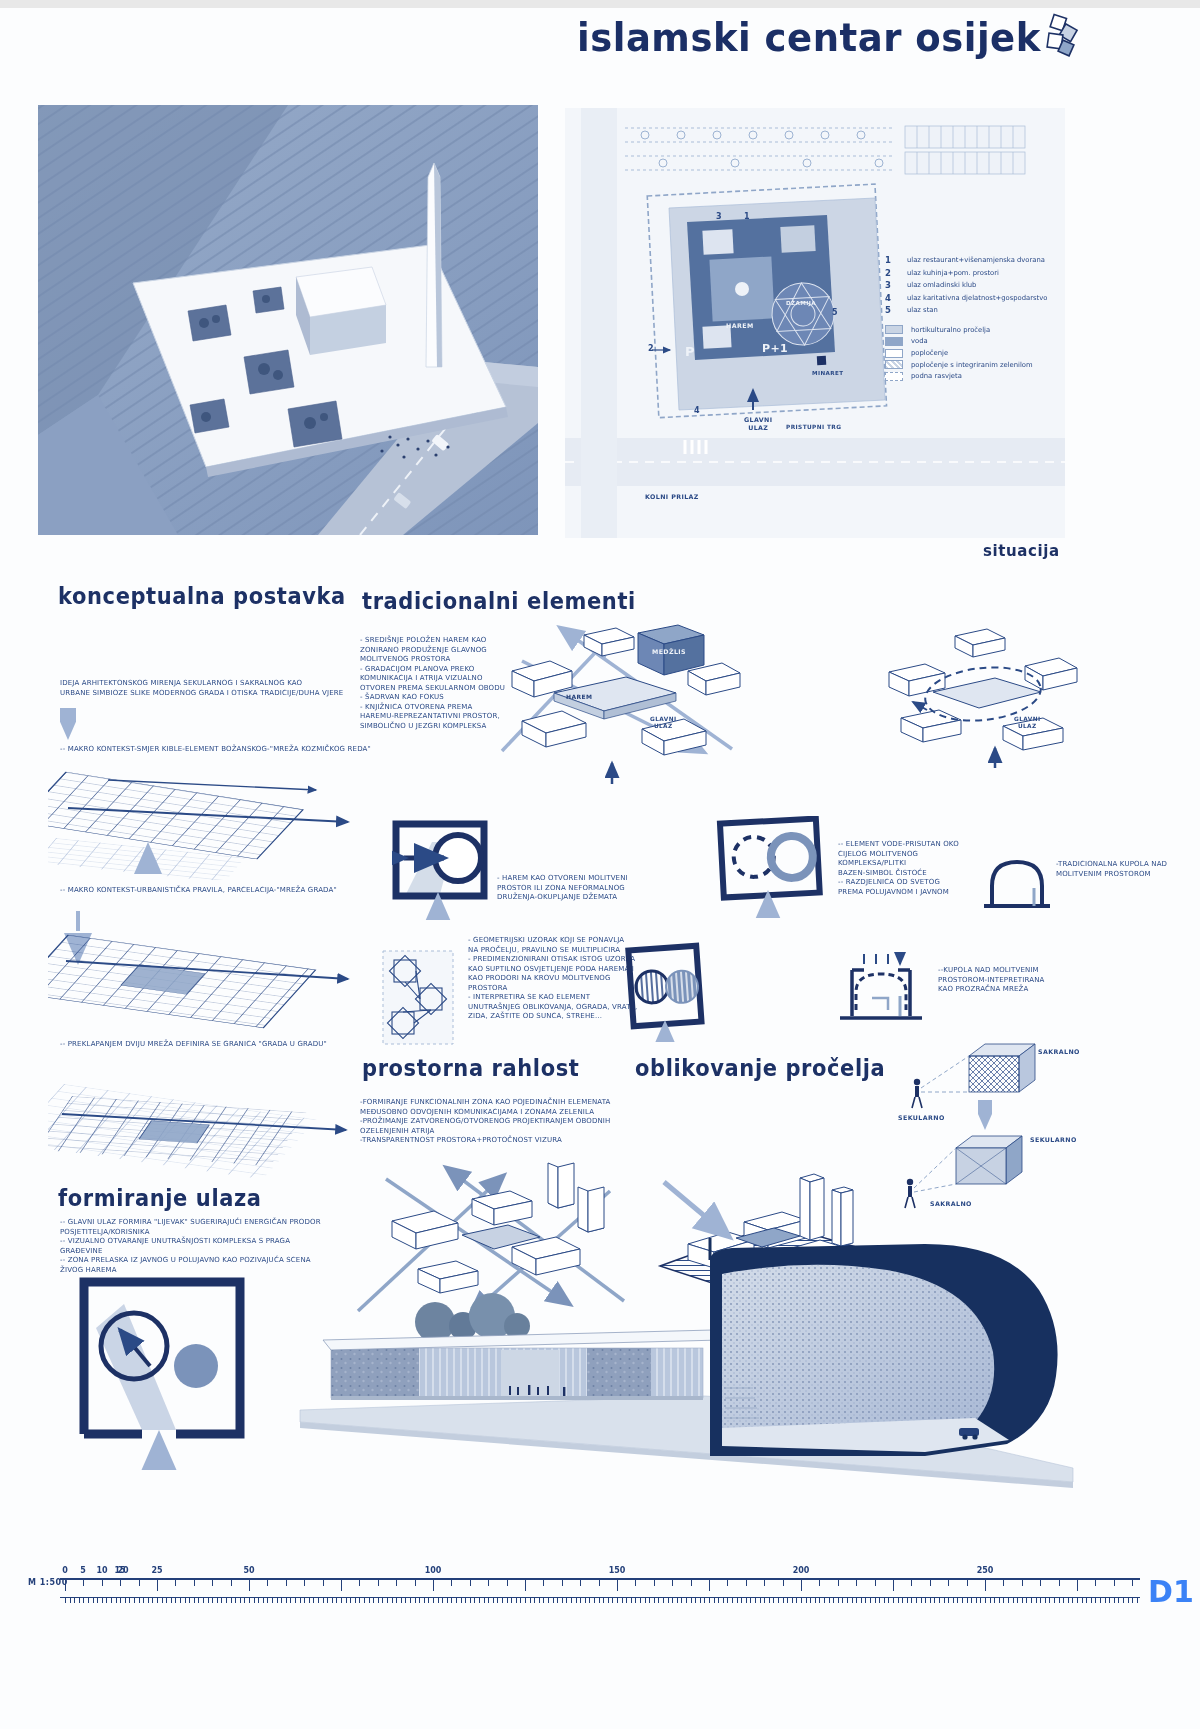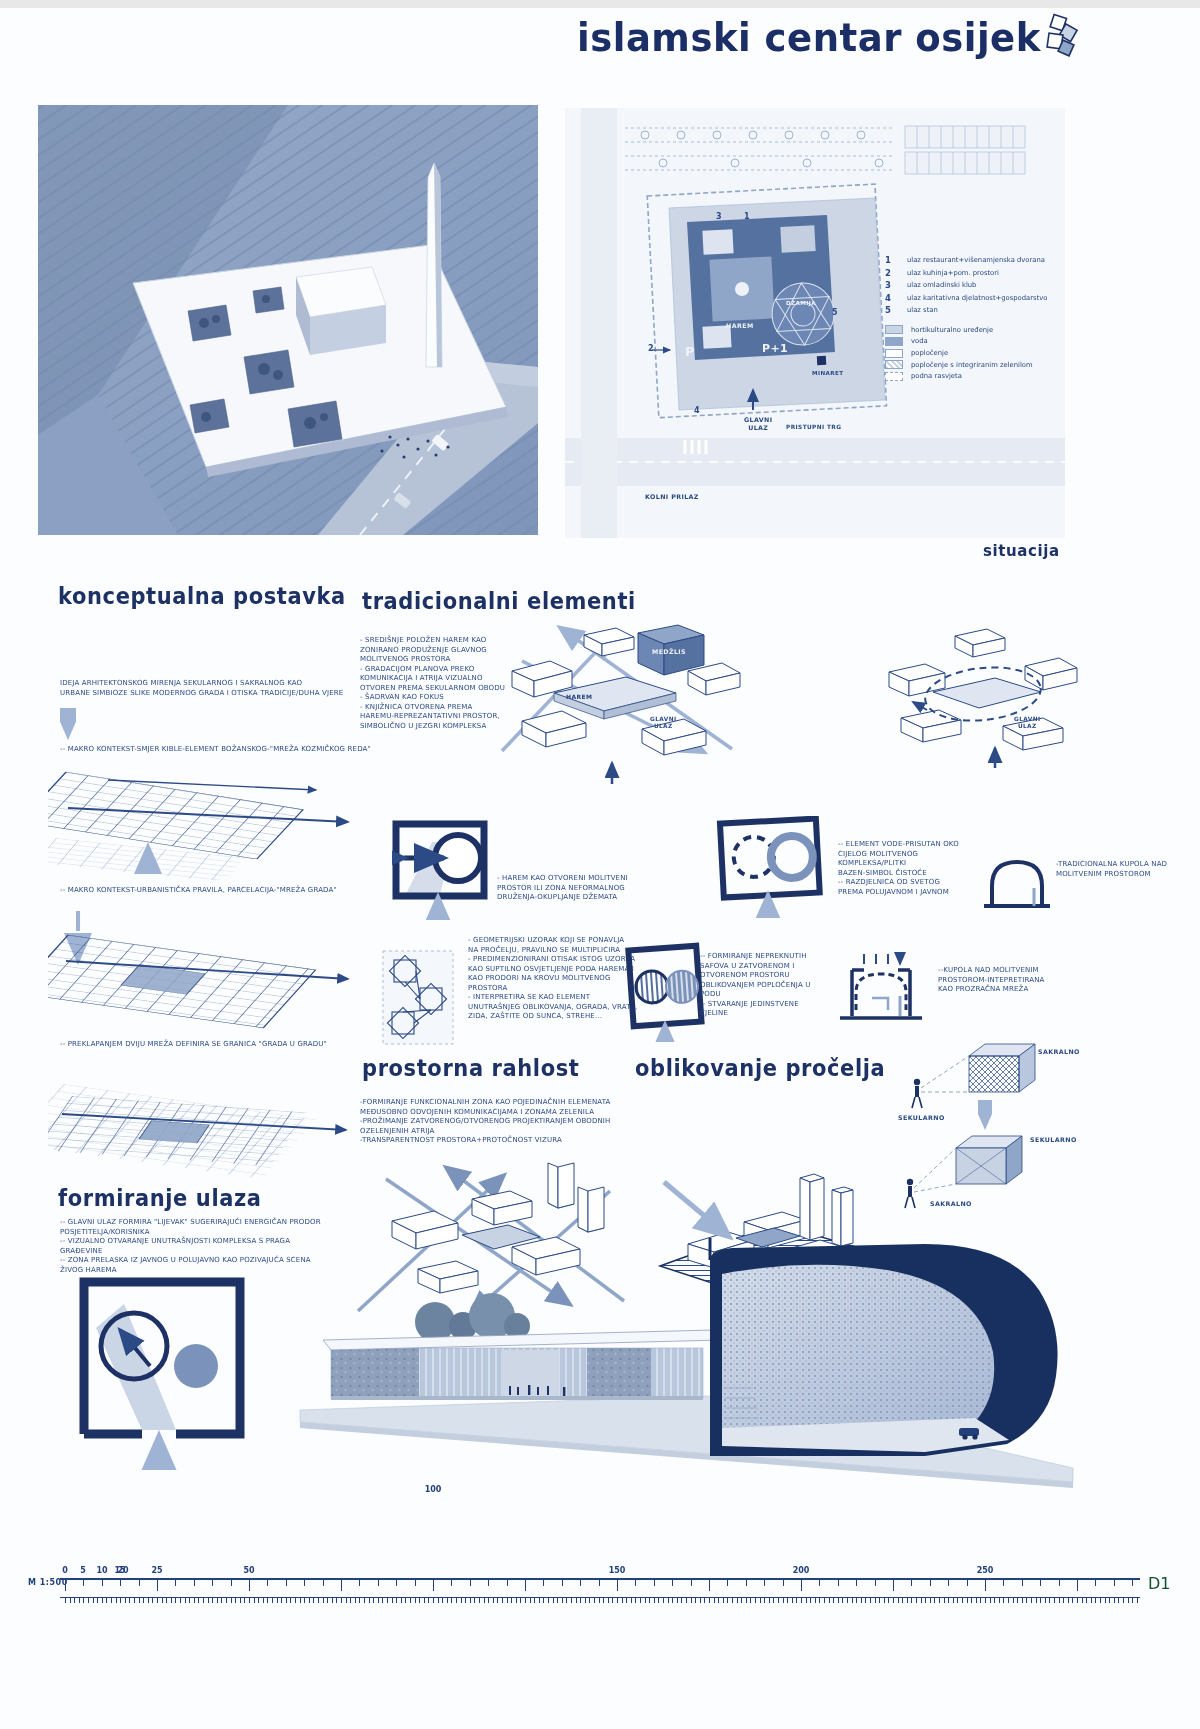--- a/index.html
+++ b/index.html
@@ -25,21 +25,21 @@
   .sw4{background:repeating-linear-gradient(45deg,#c9d4e4 0 2px,#fff 2px 4px)}
   .sw5{background:#fff;border-style:dashed}
   .rule-line{position:absolute;background:#24407a}
   .ticks-major{position:absolute;height:12px;
     background:repeating-linear-gradient(90deg,#24407a 0 1.4px,transparent 1.4px 92px)}
   .ticks-minor{position:absolute;height:7px;
     background:repeating-linear-gradient(90deg,#24407a 0 1px,transparent 1px 18.4px)}
   .ticks-dense{position:absolute;height:4.5px;
     background:repeating-linear-gradient(90deg,#24407a 0 1px,transparent 1px 4.6px)}
   .rnum{position:absolute;font-size:8px;font-weight:bold;color:#24407a;transform:translateX(-50%)}
-  .sheet{position:absolute;font-size:16px;font-weight:normal;color:#14532d}
+  .sheet{position:absolute;font-size:30px;font-weight:bold;color:#3b82f6}
   .scaletxt{position:absolute;font-size:8px;font-weight:bold;color:#24407a;letter-spacing:.5px}
 </style>
 </head>
 <body>
 
 <div class="poster">
 
   <svg width="0" height="0" style="position:absolute">
     <defs>
       <marker id="arrN" markerWidth="8" markerHeight="8" refX="6" refY="3" orient="auto">
@@ -266,21 +266,21 @@
     <div class="legrow">
         <span class="n">4</span>
         <span>ulaz karitativna djelatnost+gospodarstvo</span>
       </div>
     <div class="legrow" style="margin-bottom:10px">
         <span class="n">5</span>
         <span>ulaz stan</span>
       </div>
     <div class="legrow">
         <span class="legswatch sw1"></span>
-        <span>hortikulturalno uređenje</span>
+        <span>hortikulturalno pročelja</span>
       </div>
     <div class="legrow">
         <span class="legswatch sw2"></span>
         <span>voda</span>
       </div>
     <div class="legrow">
         <span class="legswatch sw3"></span>
         <span>popločenje</span>
       </div>
     <div class="legrow">
@@ -470,27 +470,20 @@
 ZIDA, ZAŠTITE OD SUNCA, STREHE...</div>
 
   <svg class="abs" style="left:625px;top:934px" width="80" height="100" viewBox="0 0 80 100">
     <g transform="rotate(-4 40 45)">
       <rect x="6" y="6" width="68" height="76" fill="none" stroke="#1d3165" stroke-width="6"></rect>
       <circle cx="27" cy="44" r="16" fill="url(#vstripe)" stroke="#1d3165" stroke-width="3"></circle>
       <circle cx="57" cy="46" r="16" fill="url(#vstripeW)" stroke="#7b93ba" stroke-width="2"></circle>
     </g>
     <path d="M40,99 V86" stroke="#9fb3d4" stroke-width="4" marker-end="url(#arrL)"></path>
   </svg>
-  <div class="note" style="left:700px;top:944px;width:130px">-- FORMIRANJE NEPREKNUTIH
-SAFOVA U ZATVORENOM I
-OTVORENOM PROSTORU
-OBLIKOVANJEM POPLOČENJA U
-PODU
--- STVARANJE  JEDINSTVENE
-CJELINE</div>
 
   <svg class="abs" style="left:838px;top:944px" width="86" height="72" viewBox="0 0 86 72">
     <g stroke="#2b4a86" stroke-width="2">
       <path d="M26,2 V12 M38,2 V12 M50,2 V12 M62,2 V12" marker-end="url(#arrN)"></path>
     </g>
     <path d="M2,66 H84" stroke="#1d3165" stroke-width="3.5"></path>
     <path d="M14,18 H26 M14,18 V64 M72,18 H60 M72,18 V64" stroke="#1d3165" stroke-width="3.5" fill="none"></path>
     <path d="M18,58 V40 Q18,22 43,22 Q68,22 68,40 V58" fill="none" stroke="#1d3165" stroke-width="3" stroke-dasharray="6 4"></path>
     <path d="M34,46 H50 V58" stroke="#8fa6c8" stroke-width="2.5" fill="none"></path>
     <path d="M62,44 V64" stroke="#8fa6c8" stroke-width="3"></path>
@@ -664,21 +657,21 @@
 
   <div class="scaletxt" style="left:28px;top:1570px">M 1:500</div>
   <div>
     <span class="rnum" style="left:65px;top:1558px">0</span>
     <span class="rnum" style="left:83px;top:1558px">5</span>
     <span class="rnum" style="left:102px;top:1558px">10</span>
     <span class="rnum" style="left:120px;top:1558px">15</span>
     <span class="rnum" style="left:123px;top:1558px">20</span>
     <span class="rnum" style="left:157px;top:1558px">25</span>
     <span class="rnum" style="left:249px;top:1558px">50</span>
-    <span class="rnum" style="left:433px;top:1477px">100</span>
+    <span class="rnum" style="left:433px;top:1558px">100</span>
     <span class="rnum" style="left:617px;top:1558px">150</span>
     <span class="rnum" style="left:801px;top:1558px">200</span>
     <span class="rnum" style="left:985px;top:1558px">250</span>
     <div class="rule-line" style="left:60px;top:1570px;width:1080px;height:1.6px"></div>
     <div class="ticks-minor" style="left:65px;top:1571px;width:1075px"></div>
     <div class="ticks-major" style="left:65px;top:1571px;width:1075px"></div>
     <div class="rule-line" style="left:60px;top:1589px;width:1080px;height:1px"></div>
     <div class="ticks-dense" style="left:65px;top:1590px;width:1075px"></div>
   </div>
   <div class="sheet" style="left:1148px;top:1566px">D1</div>

